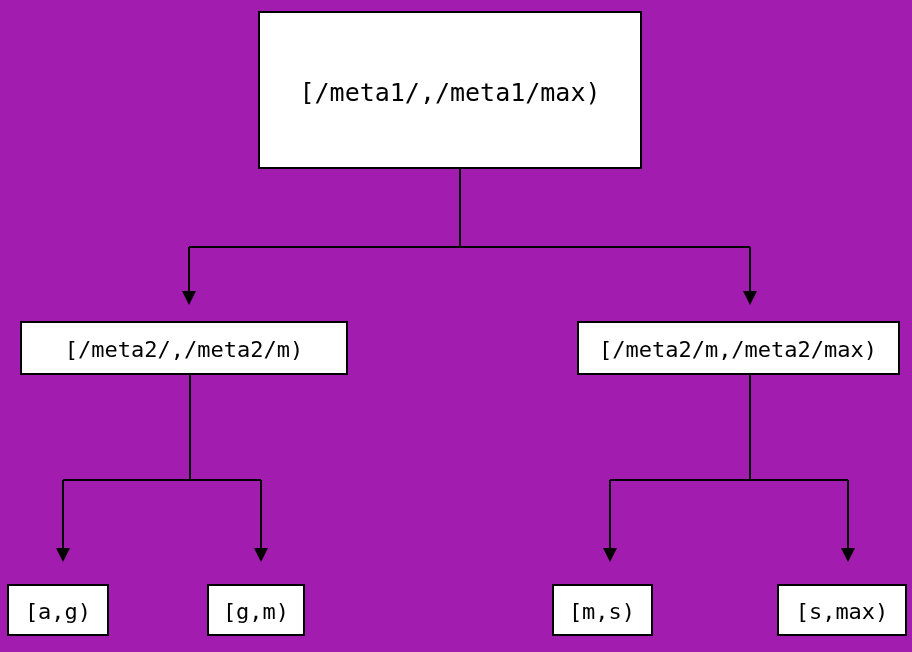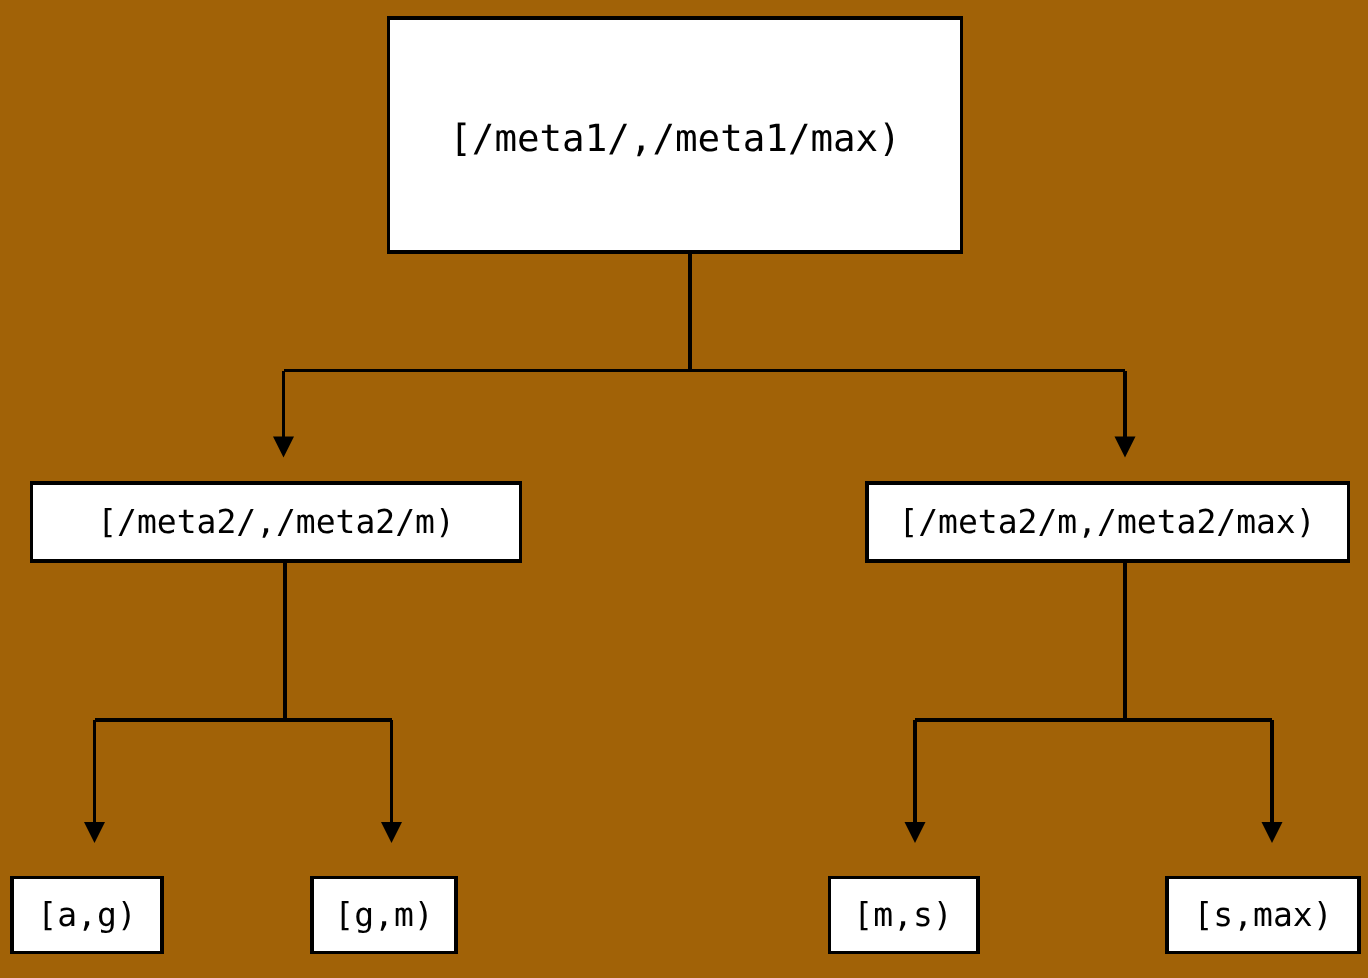--- a/index.html
+++ b/index.html
@@ -11,21 +11,21 @@
   body {
     width: 912px;
     height: 652px;
     font-family: "DejaVu Sans Mono", "Liberation Mono", monospace;
     overflow: hidden;
   }
   #diagram-root {
     position: relative;
     width: 912px;
     height: 652px;
-    background: #a16207;
+    background: #a21caf;
   }
   svg#tree-canvas {
     display: block;
     width: 912px;
     height: 652px;
   }
   .node-box {
     fill: #ffffff;
     stroke: #000000;
     stroke-width: 2.4;

